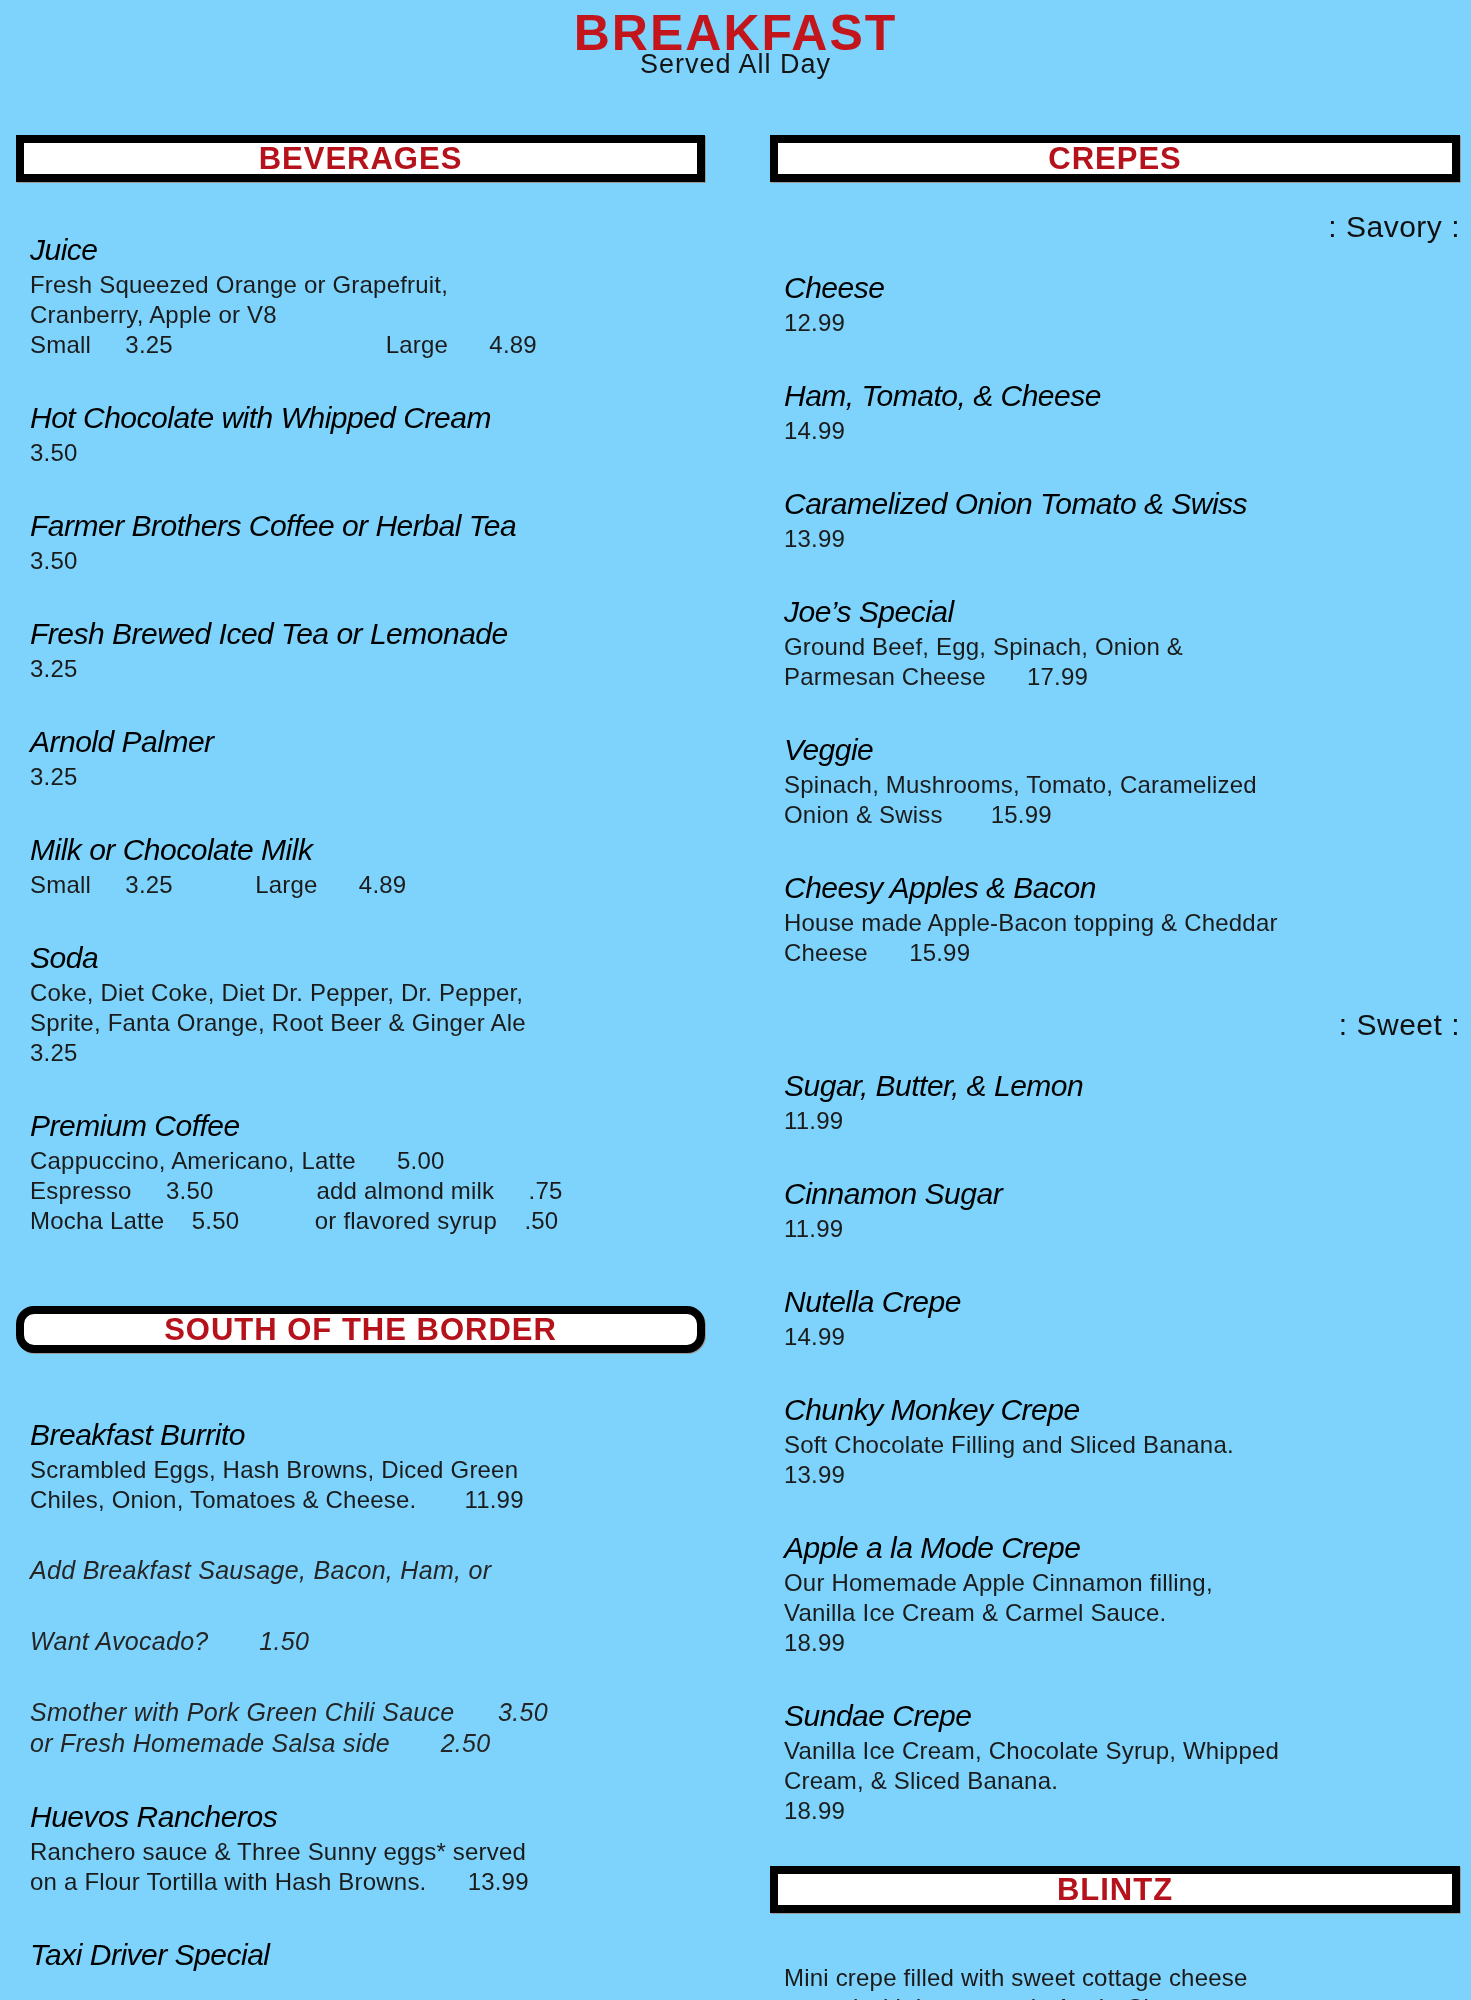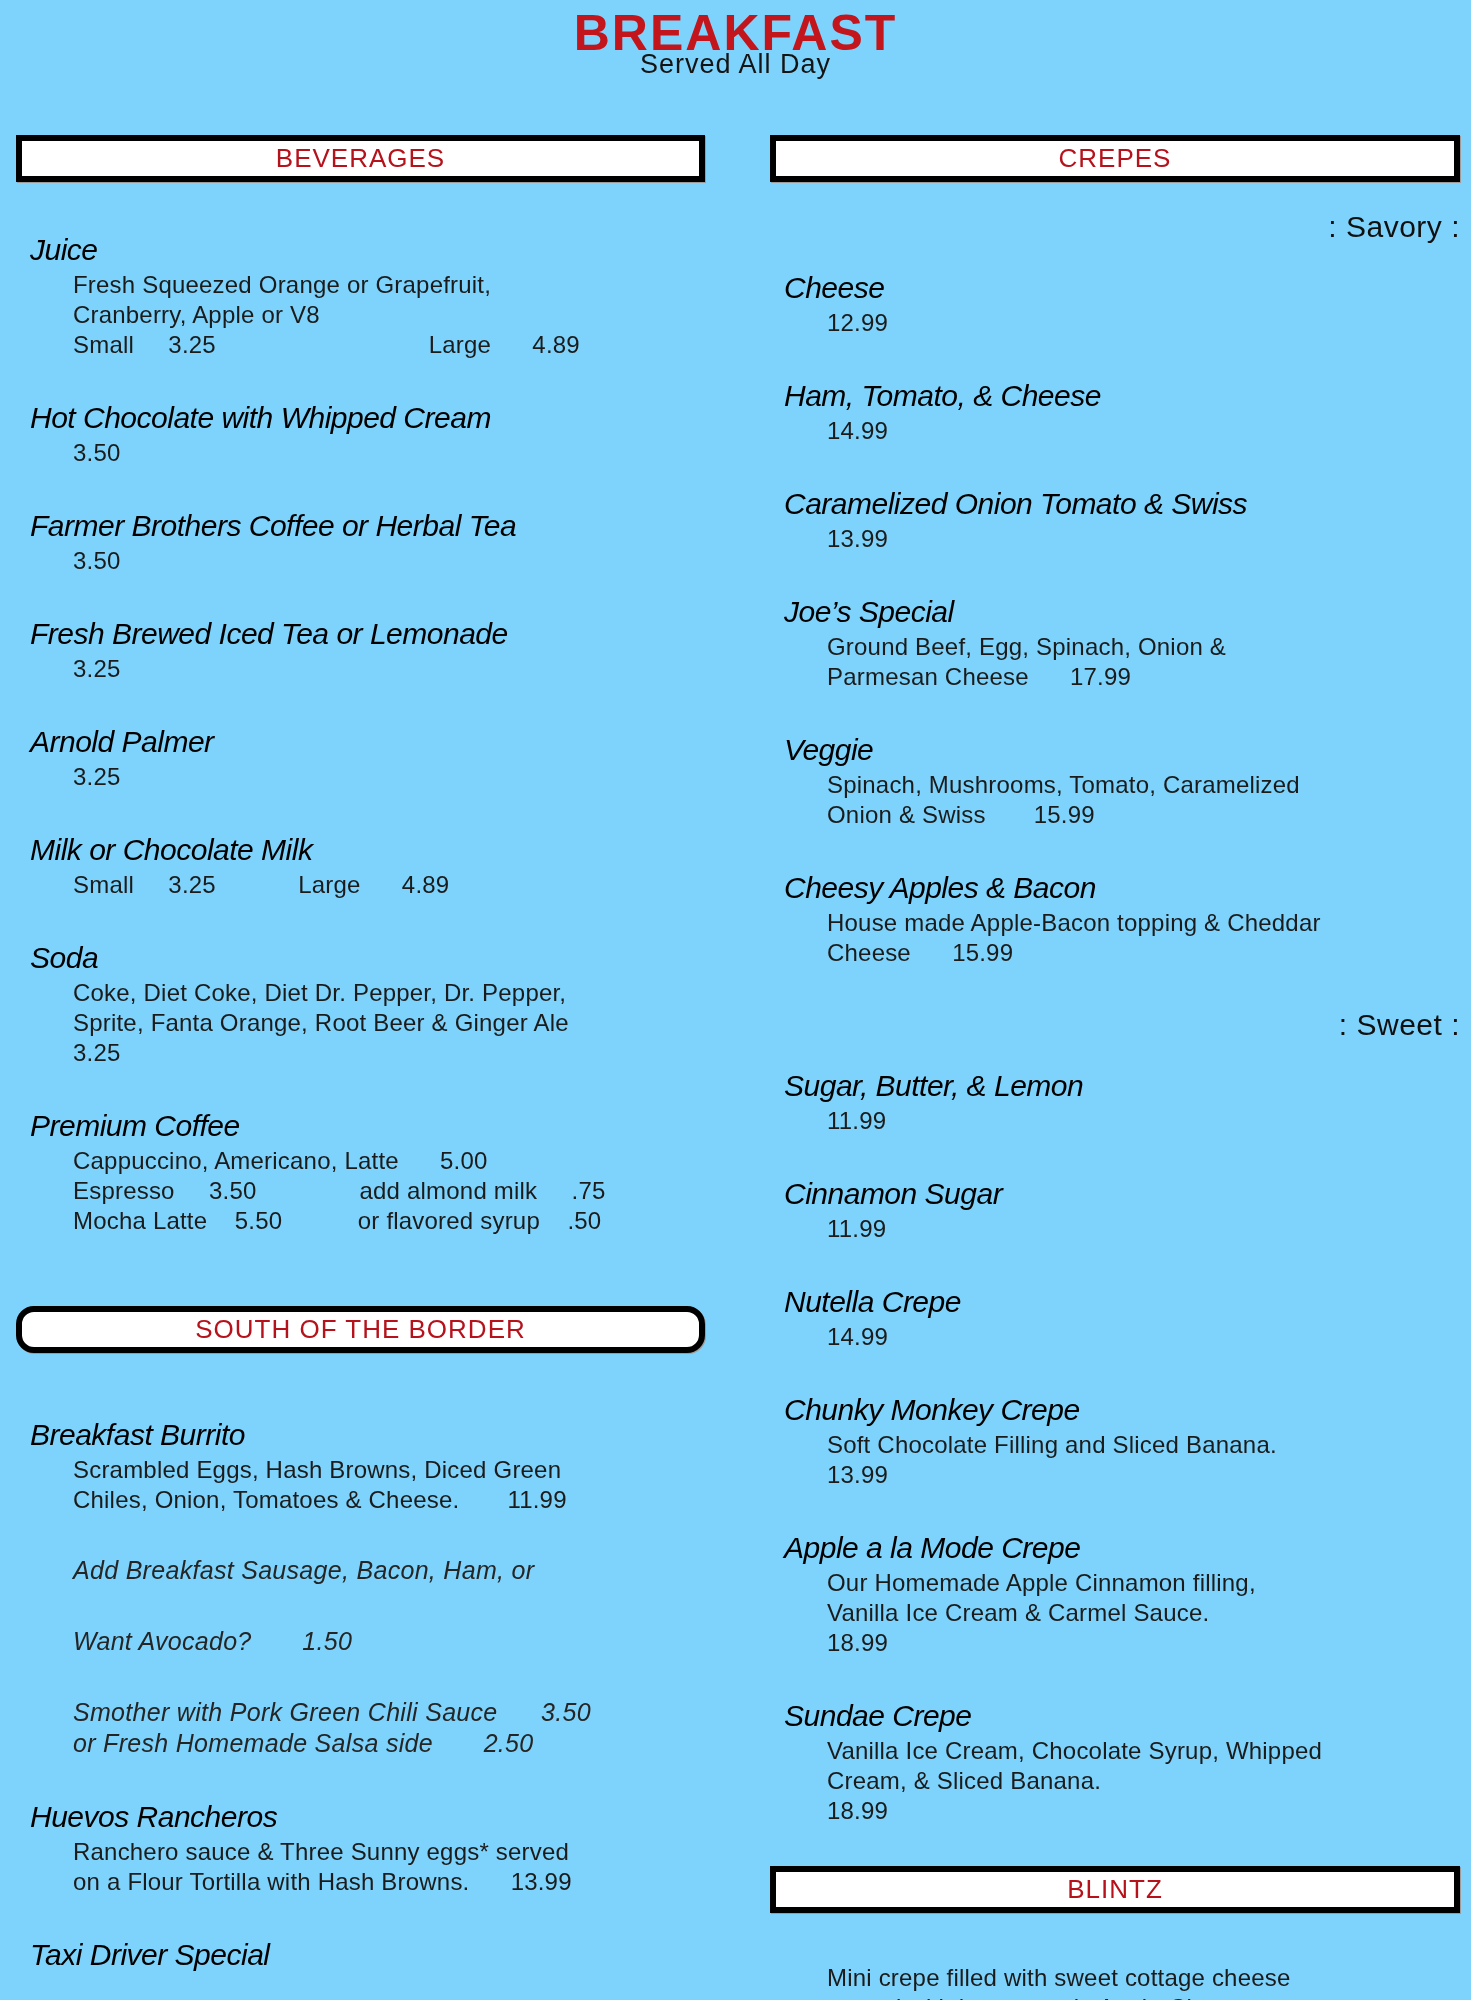--- a/index.html
+++ b/index.html
@@ -21,38 +21,38 @@
     position:absolute;top:49px;left:0;width:100%;
     text-align:center;
     font-size:27px;color:#141414;letter-spacing:1px;
   }
   .col{position:absolute;top:135px;}
   #col-left{left:16px;width:689px;}
   #col-right{left:770px;width:690px;}
   .section-box{
     box-sizing:border-box;
     width:100%;height:47px;
-    border:6px solid #000000;
+    border:8px solid #000000;
     box-shadow:1px 1px 0 #9b9b9b;
     background:#fff;
     display:flex;align-items:center;justify-content:center;
-    font-size:26px;font-weight:normal;letter-spacing:1px;
+    font-size:31px;font-weight:bold;letter-spacing:1px;
     color:#b5121b;
   }
   .box-gap-sm{margin-bottom:50px;}
   .box-gap-md{margin-bottom:64px;}
   .gap-above-box{margin-top:70px;border-radius:18px;}
   .items{padding:0 0 0 14px;}
   .item{margin-bottom:40px;white-space:pre-wrap;}
   .item-name{
     font-size:30px;font-weight:normal;font-style:italic;
     letter-spacing:-0.5px;color:#000;line-height:36px;
     margin-bottom:2px;
   }
-  .item-line{font-size:24px;line-height:30px;letter-spacing:0.2px;color:#1b1b1b;margin-left:43px;}
+  .item-line{font-size:24px;line-height:30px;letter-spacing:0.2px;color:#1b1b1b;}
   .item.addon .item-line{
     font-style:italic;font-size:25px;color:#252525;
     line-height:31px;letter-spacing:0.3px;
   }
   .subheader{
     text-align:right;font-size:30px;font-weight:normal;color:#101010;
     margin:0 0 26px 0;letter-spacing:0.5px;
   }
   .items .subheader{margin-top:2px;}
 </style>

